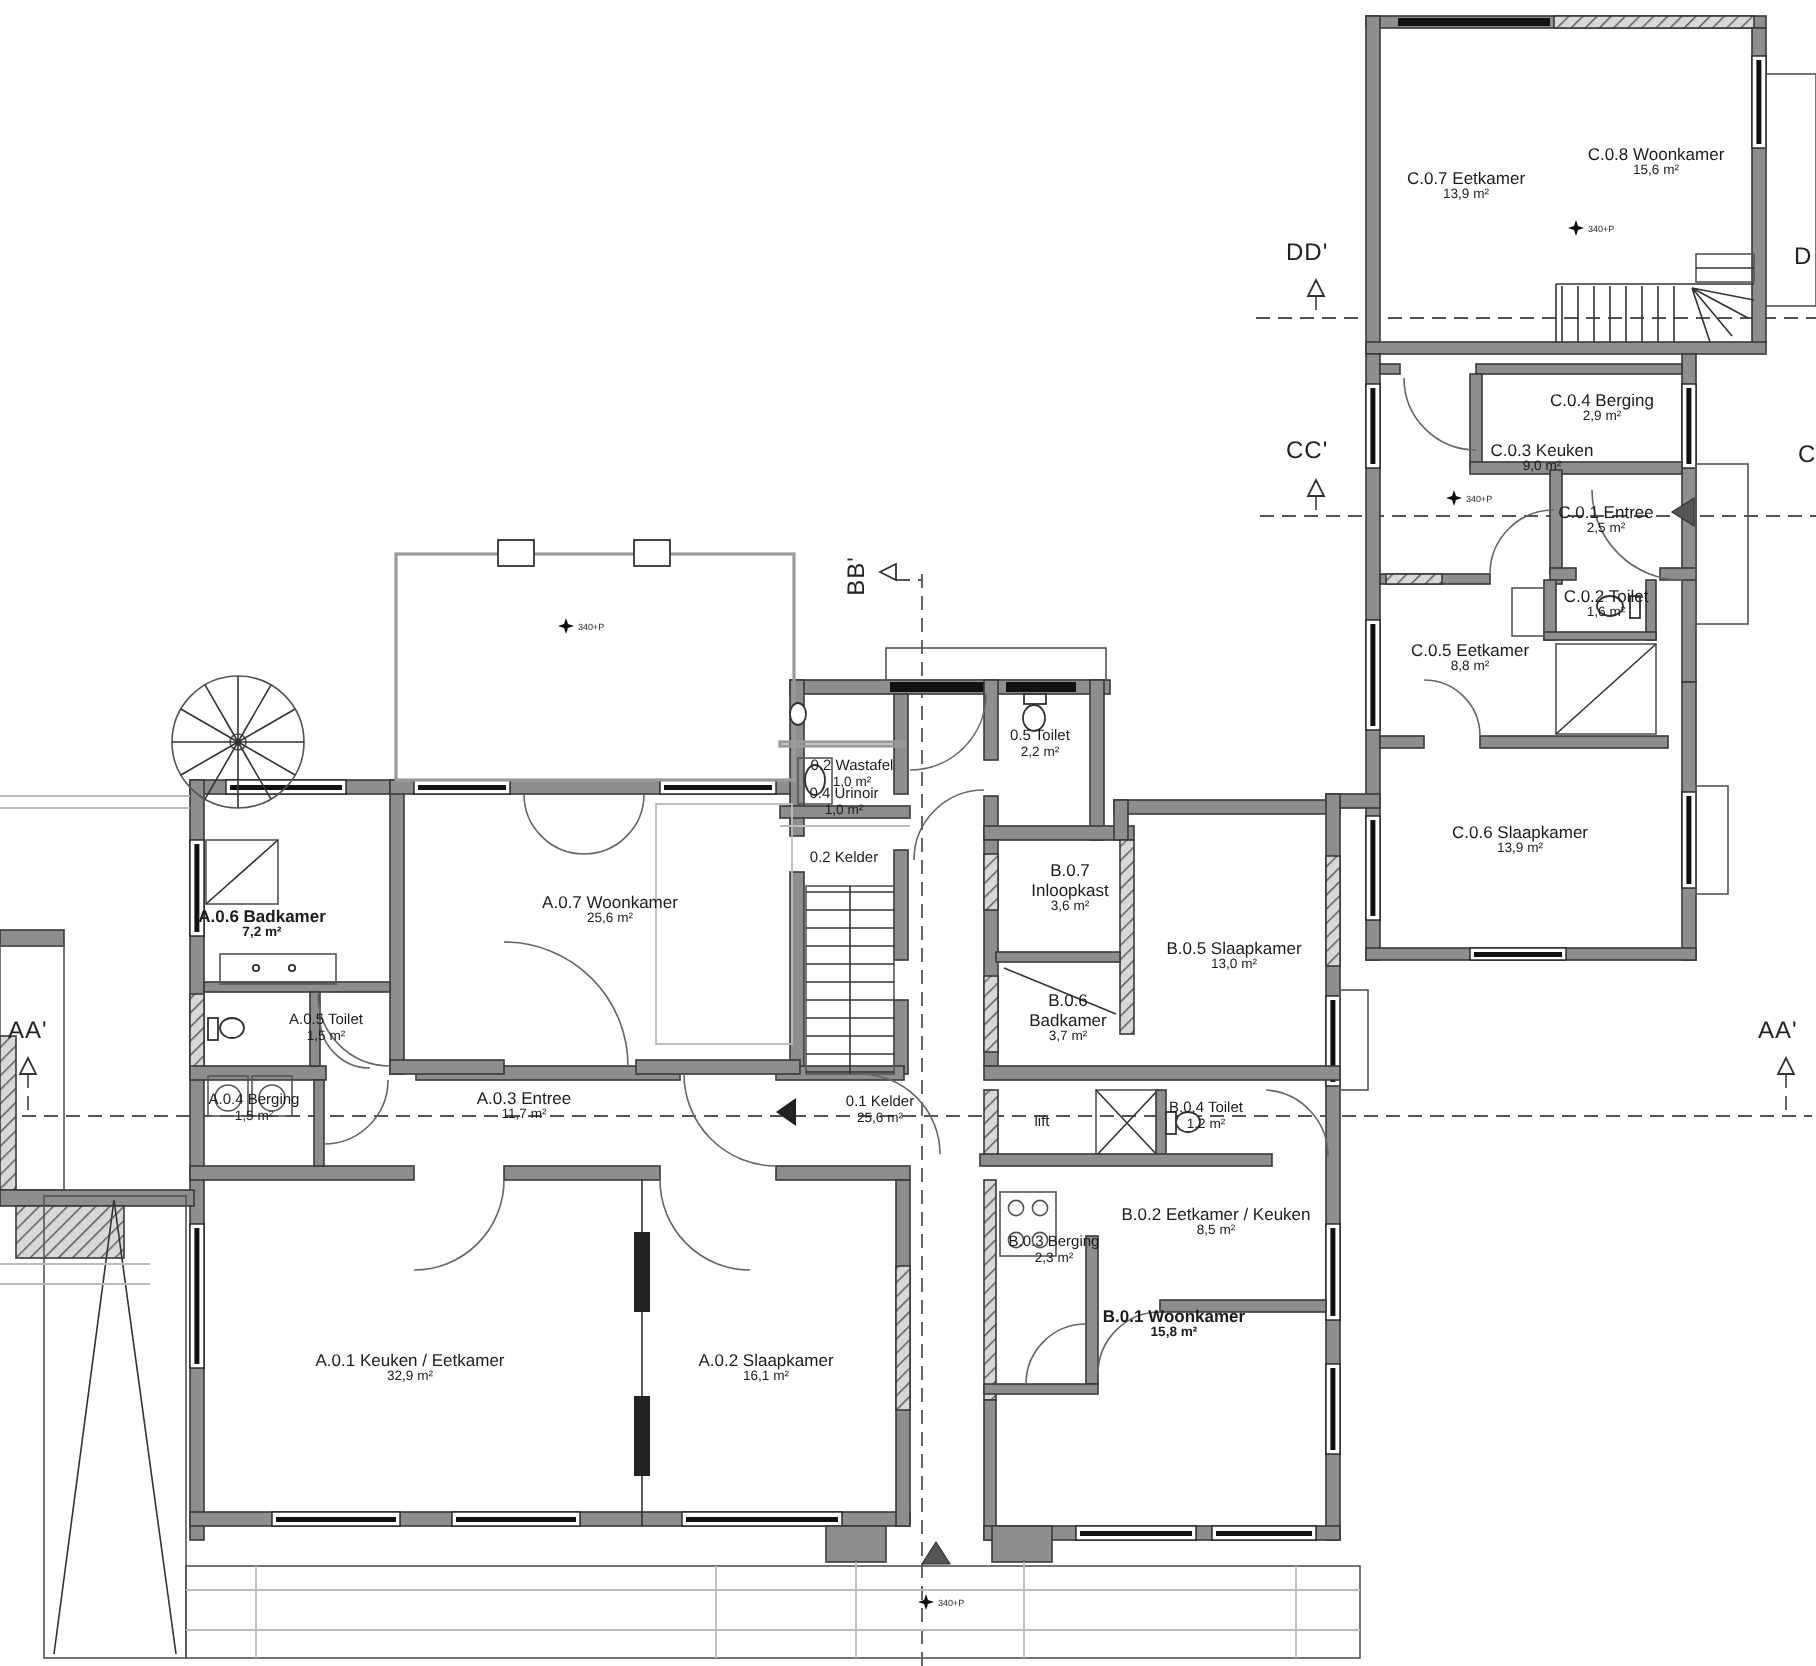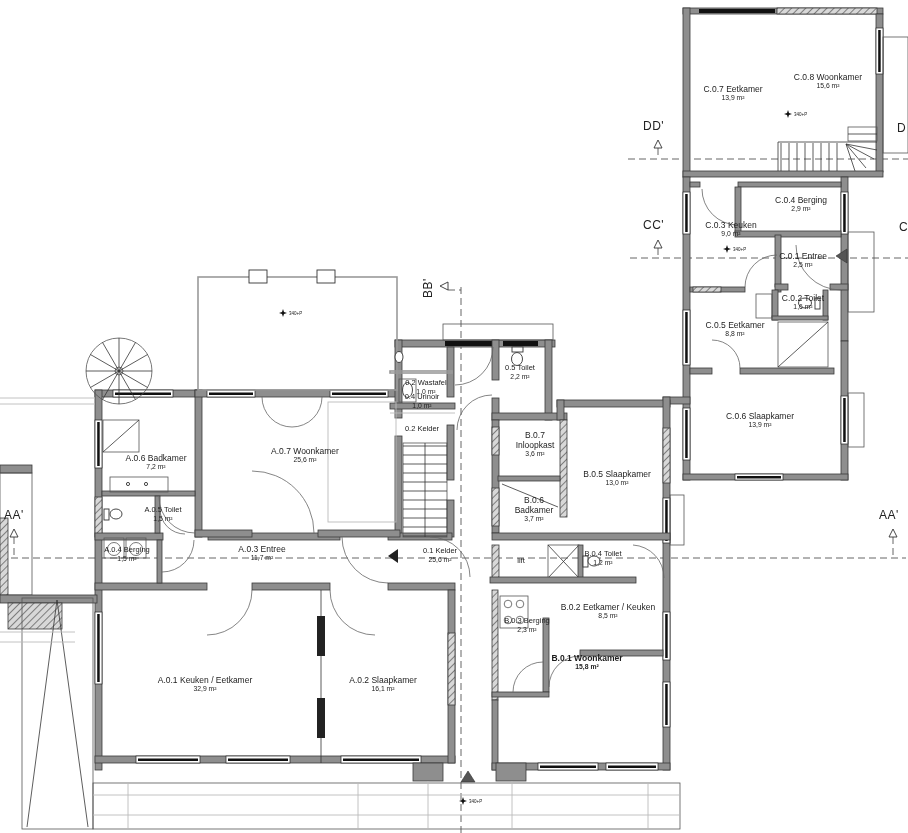--- a/index.html
+++ b/index.html
@@ -324,39 +324,39 @@
         </g>
   </g>
 
   <text class="edgeletter" x="897" y="132">D</text>
   <text class="edgeletter" x="899" y="231">C</text>
 </svg>
 
 <div class="rlabel" style="left:733px;top:84px;"><span>C.0.7 Eetkamer</span><span class="area">13,9 m²</span></div>
 <div class="rlabel" style="left:828px;top:72px;"><span>C.0.8 Woonkamer</span><span class="area">15,6 m²</span></div>
 <div class="rlabel" style="left:801px;top:195px;"><span>C.0.4 Berging</span><span class="area">2,9 m²</span></div>
-<div class="rlabel" style="left:731px;top:220px;"><span>C.0.3 Keuken</span><span class="area">9,0 m²</span></div>
+<div class="rlabel" style="left:771px;top:220px;"><span>C.0.3 Keuken</span><span class="area">9,0 m²</span></div>
 <div class="rlabel" style="left:803px;top:251px;"><span>C.0.1 Entree</span><span class="area">2,5 m²</span></div>
 <div class="rlabel" style="left:803px;top:293px;text-align:center;"><span>C.0.2 Toilet</span><span class="area">1,6 m²</span></div>
 <div class="rlabel" style="left:735px;top:320px;"><span>C.0.5 Eetkamer</span><span class="area">8,8 m²</span></div>
 <div class="rlabel" style="left:760px;top:411px;"><span>C.0.6 Slaapkamer</span><span class="area">13,9 m²</span></div>
 <div class="rlabel small" style="left:422px;top:348px;margin-top:44px;"><span>0.4 Urinoir</span><span class="area">1,0 m²</span></div>
 <div class="rlabel small" style="left:520px;top:363px;"><span>0.5 Toilet</span><span class="area">2,2 m²</span></div>
 <div class="rlabel small" style="left:426px;top:378px;"><span>0.2 Wastafel</span><span class="area">1,0 m²</span></div>
 <div class="rlabel small" style="left:422px;top:424px;"><span>0.2 Kelder</span></div>
 <div class="rlabel small" style="left:440px;top:546px;"><span>0.1 Kelder</span><span class="area">25,6 m²</span></div>
 <div class="rlabel" style="left:535px;top:430px;"><span>B.0.7</span><span class="ln2">Inloopkast</span><span class="area">3,6 m²</span></div>
 <div class="rlabel" style="left:617px;top:469px;"><span>B.0.5 Slaapkamer</span><span class="area">13,0 m²</span></div>
 <div class="rlabel" style="left:534px;top:495px;"><span>B.0.6</span><span class="ln2">Badkamer</span><span class="area">3,7 m²</span></div>
 <div class="rlabel small" style="left:603px;top:549px;"><span>B.0.4 Toilet</span><span class="area">1,2 m²</span></div>
 <div class="rlabel small" style="left:521px;top:556px;"><span>lift</span></div>
 <div class="rlabel" style="left:608px;top:602px;"><span>B.0.2 Eetkamer / Keuken</span><span class="area">8,5 m²</span></div>
 <div class="rlabel small" style="left:527px;top:616px;"><span>B.0.3 Berging</span><span class="area">2,3 m²</span></div>
 <div class="rlabel" style="left:587px;top:653px;font-weight:bold;"><span>B.0.1 Woonkamer</span><span class="area">15,8 m²</span></div>
-<div class="rlabel" style="left:156px;top:453px;"><span>A.0.6 Badkamer</span><span class="area">7,2 m²</span></div>
+<div class="rlabel" style="left:131px;top:453px;font-weight:bold;"><span>A.0.6 Badkamer</span><span class="area">7,2 m²</span></div>
 <div class="rlabel" style="left:293px;top:446px;margin-left:12px;"><span>A.0.7 Woonkamer</span><span class="area">25,6 m²</span></div>
 <div class="rlabel small" style="left:130px;top:505px;margin-left:33px;"><span>A.0.5 Toilet</span><span class="area">1,5 m²</span></div>
 <div class="rlabel small" style="left:127px;top:545px;"><span>A.0.4 Berging</span><span class="area">1,5 m²</span></div>
 <div class="rlabel" style="left:262px;top:544px;"><span>A.0.3 Entree</span><span class="area">11,7 m²</span></div>
 <div class="rlabel" style="left:205px;top:675px;"><span>A.0.1 Keuken / Eetkamer</span><span class="area">32,9 m²</span></div>
 <div class="rlabel" style="left:383px;top:675px;"><span>A.0.2 Slaapkamer</span><span class="area">16,1 m²</span></div>
 
 <div class="sec" style="left:4px;top:508px;">AA'</div>
 <div class="sec" style="left:879px;top:508px;">AA'</div>
 <div class="sec rot" style="left:428px;top:288px;">BB'</div>

